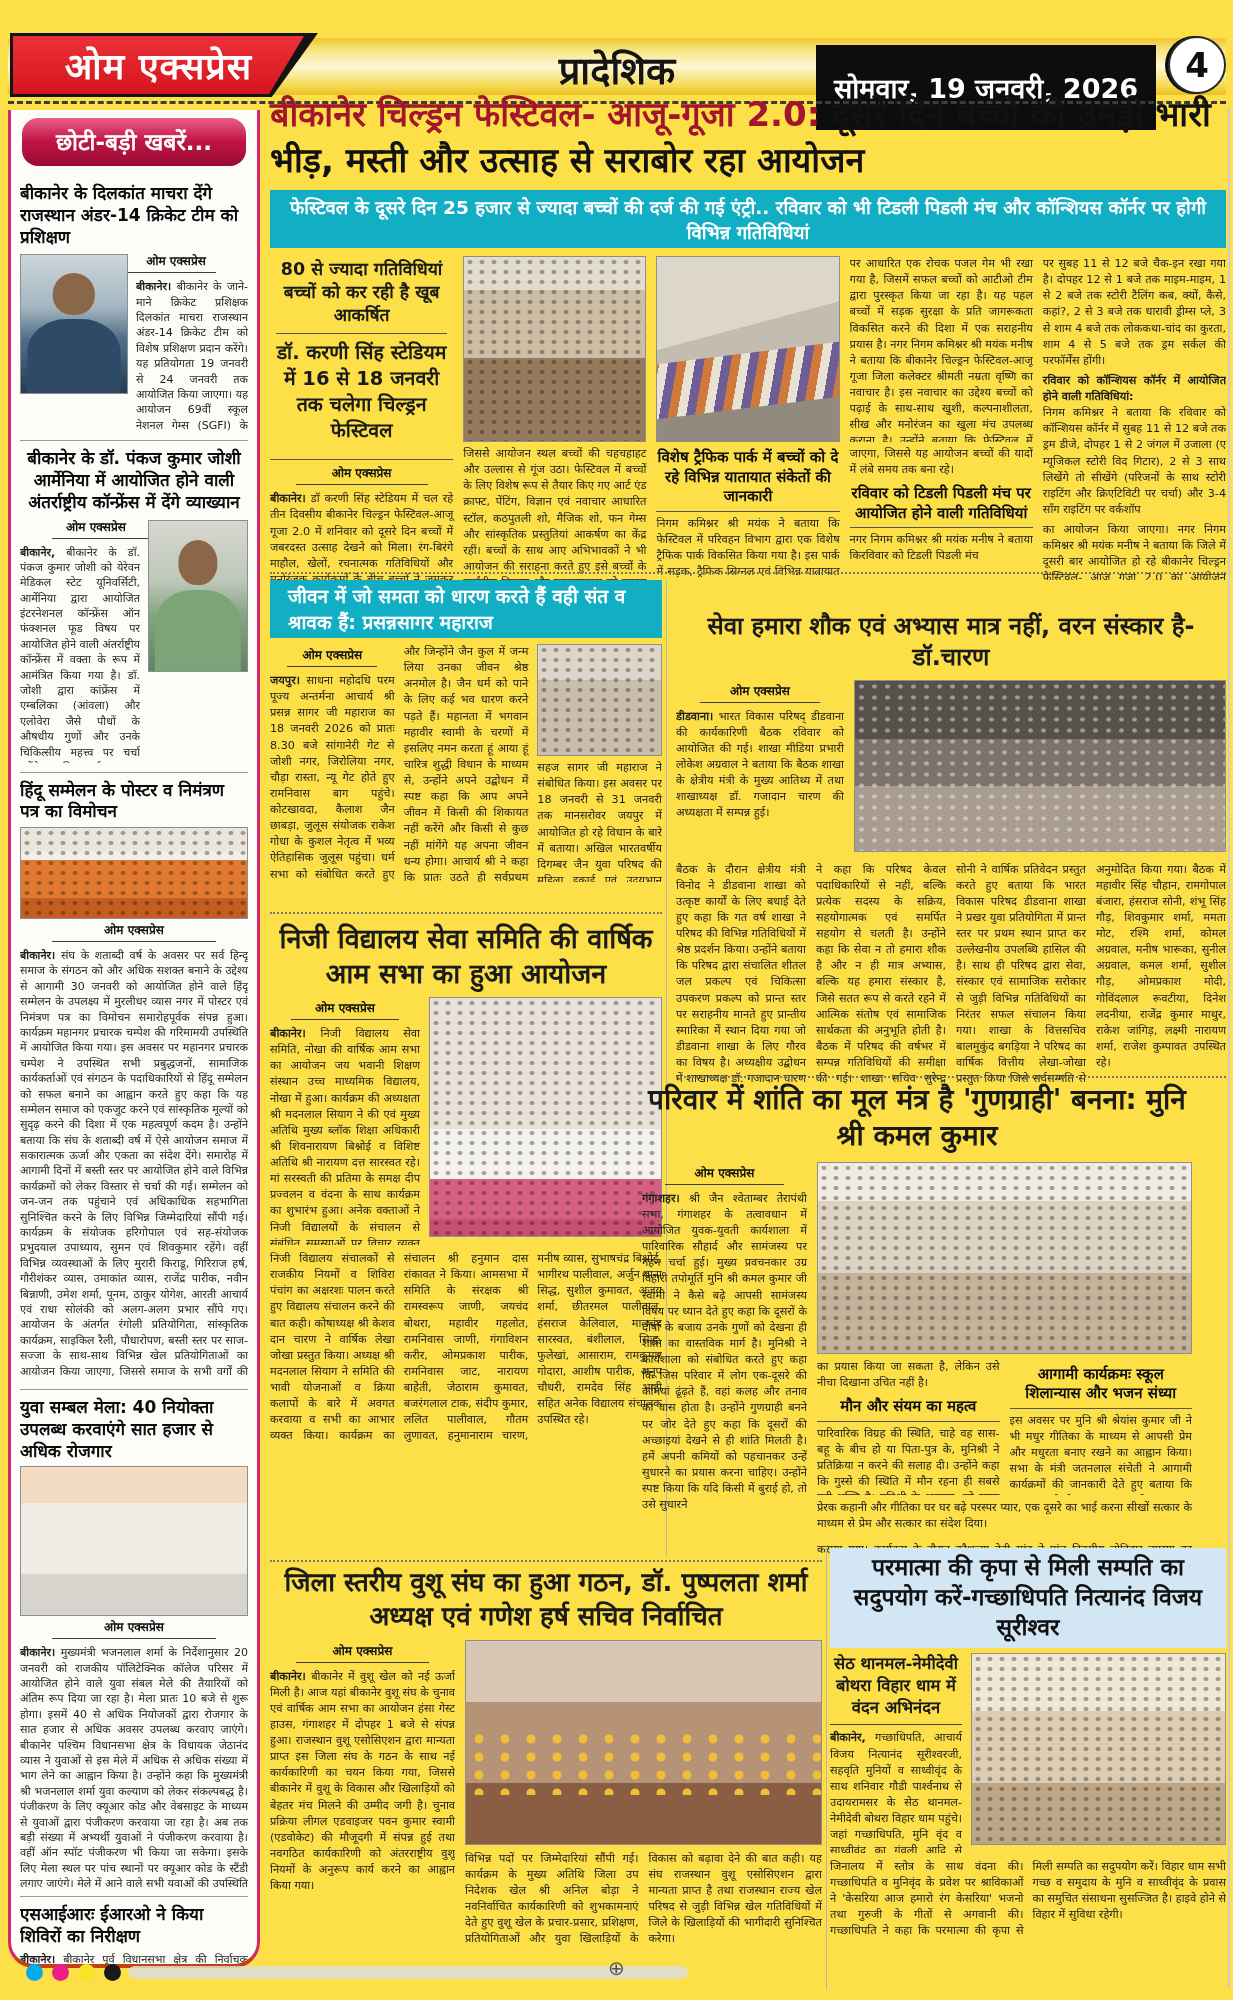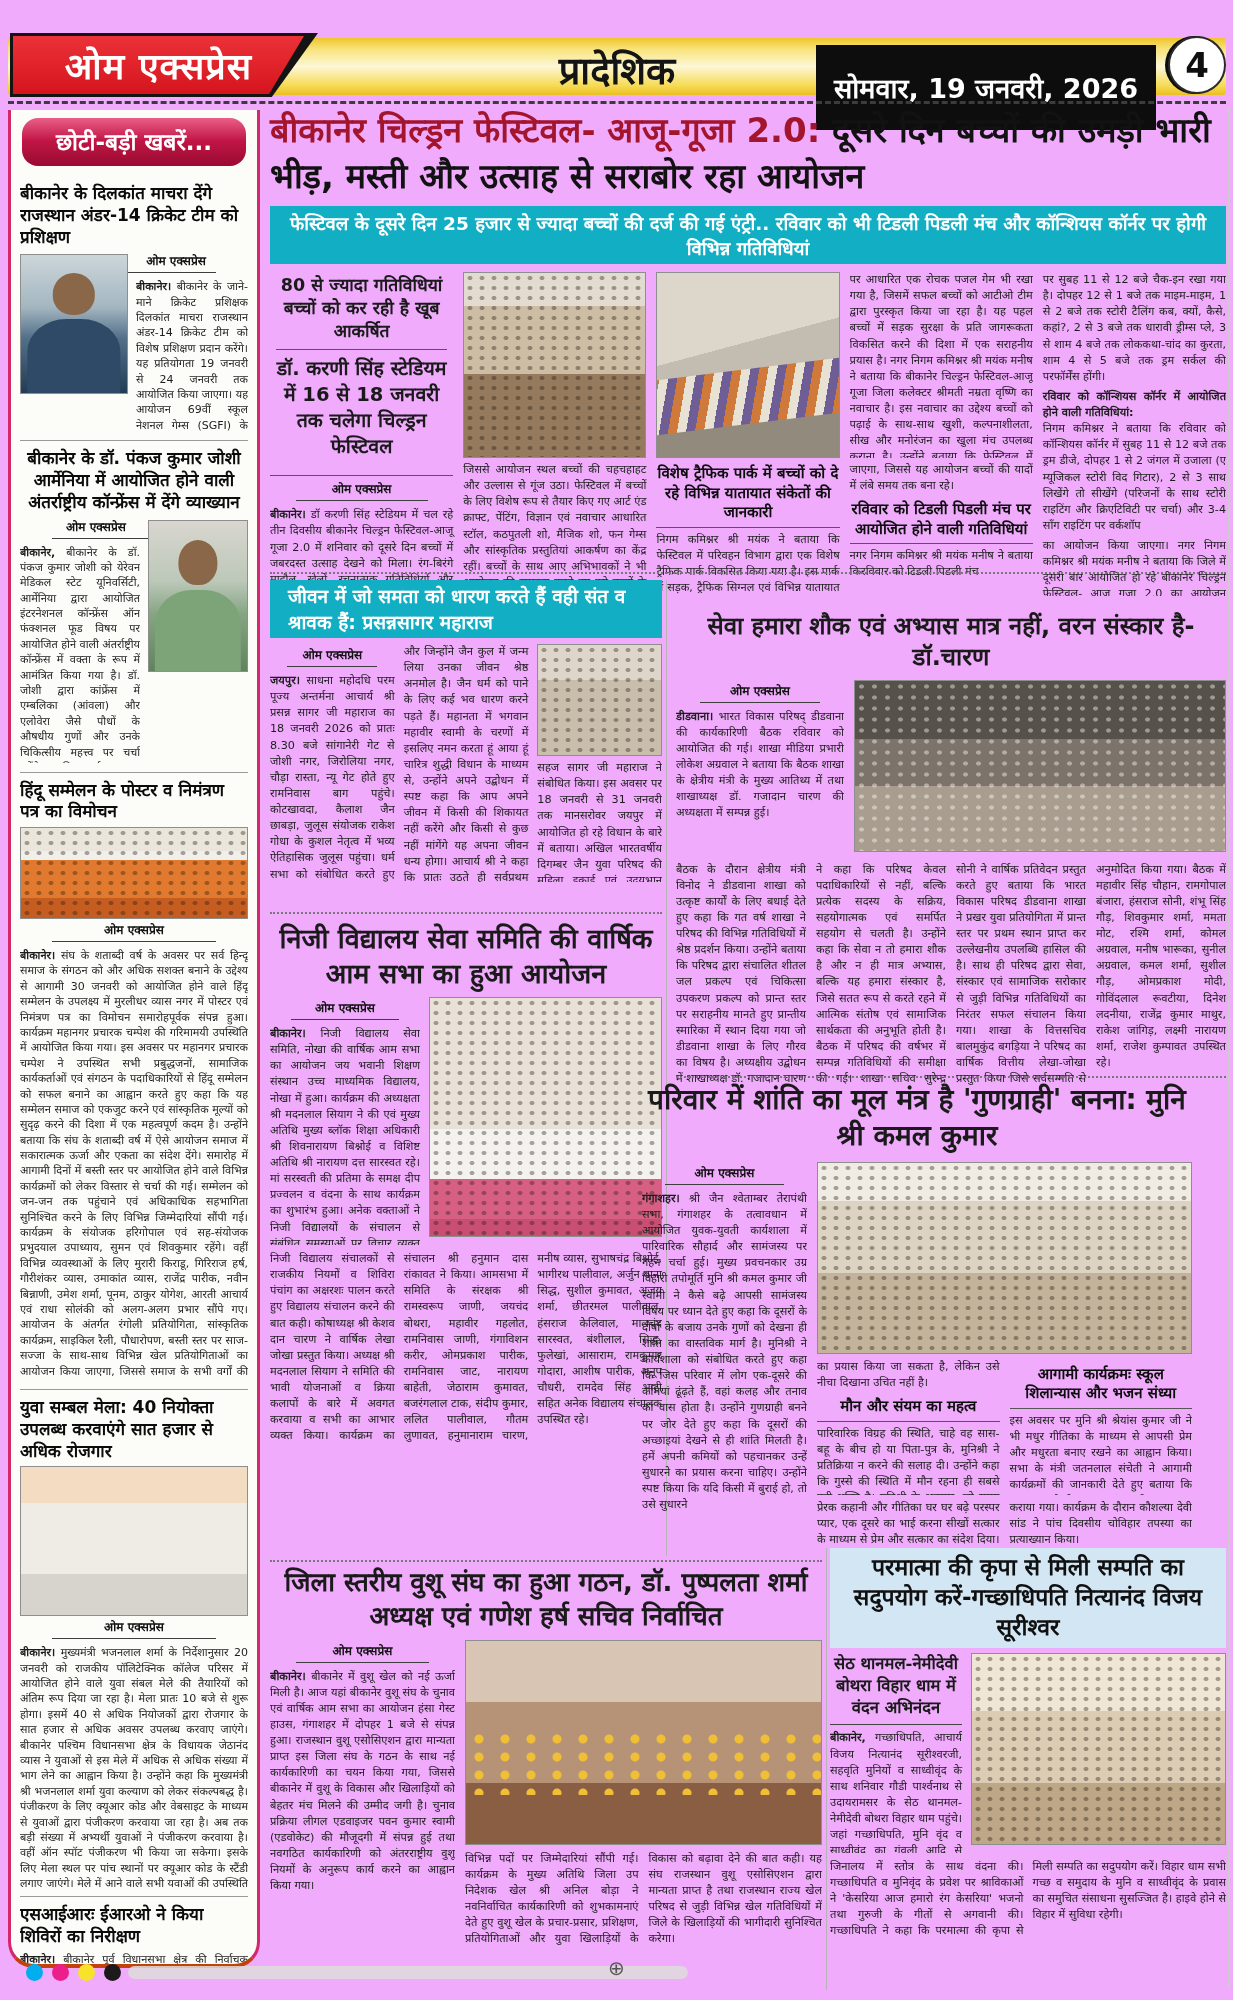--- a/index.html
+++ b/index.html
@@ -1,19 +1,19 @@
 <!DOCTYPE html>
 <html><head>
 <meta charset="utf-8">
 <style>
   * { box-sizing: border-box; margin: 0; padding: 0; }
   html,body { background:#e9e9e6; }
   #page {
     position: relative; width: 1233px; height: 2000px; margin: 0 auto;
-    background: #f0abfc; overflow: hidden;
+    background: #fde047; overflow: hidden;
     font-family: "DejaVu Sans", "Liberation Sans", sans-serif; color: #1a1a1a;
   }
   
   .header { position:absolute; left:8px; top:33px; width:1218px; height:64px; }
   .h-strip { position:absolute; left:0; top:5px; right:0; bottom:2px;
     background: linear-gradient(180deg,#efc52c 0%,#f8e47d 20%,#fdf7d6 50%,#f6da52 84%,#eabf24 100%);
     border-radius:3px; }
   .masthead { position:absolute; left:2px; top:0; width:308px; height:64px;
     background:#141414; clip-path:polygon(0 0,100% 0,85% 100%,0 100%); padding:3px 14px 3px 3px; }
   .masthead-inner { width:100%; height:100%; background:linear-gradient(180deg,#ec3138,#d5151d);
@@ -86,21 +86,21 @@
   .l-art h3 { font-size:17px; line-height:1.28; color:#0c0c0c; margin-bottom:4px; }
   .l-art h3.center { text-align:center; }
   .l-body { font-size:11px; line-height:1.4; text-align:justify; color:#1d1d1d; }
   .mh-150 { max-height:152px; overflow:hidden; }
   .mh-215 { max-height:218px; overflow:hidden; }
   .mh-430 { max-height:432px; overflow:hidden; }
   .mh-240 { max-height:242px; overflow:hidden; }
   .mh-205 { max-height:206px; overflow:hidden; }
 
   
-  .main-art { position:absolute; left:270px; top:108px; width:956px; }
+  .main-art { position:absolute; left:270px; top:92px; width:956px; }
   .ma-head { font-size:34px; line-height:1.34; font-weight:bold; color:#121212; margin-bottom:7px; }
   .ma-head .accent { color:#a3152c; }
   .ma-strip { background:#12aec4; color:#fff; font-weight:bold; font-size:18.5px; text-align:center;
     padding:4px 2px; margin-bottom:8px; }
   .ma-cols { display:flex; gap:10px; height:324px; overflow:hidden; }
   .ma-c { flex:1; min-width:0; }
   .ibox { text-align:center; padding:2px 6px 16px; border-bottom:1.5px solid #555; margin-bottom:4px; }
   .ibox .i1 { font-size:17.5px; font-weight:bold; line-height:1.32; padding-bottom:6px;
     border-bottom:1.5px solid #555; margin-bottom:6px; }
   .ibox .i2 { font-size:19.5px; font-weight:bold; line-height:1.32; }
@@ -131,21 +131,21 @@
   .sc-row .ph { flex:1; }
   .sc-lower { margin-top:6px; column-count:3; column-gap:9px; height:312px; overflow:hidden; }
 
   .muni { position:absolute; left:642px; top:1082px; width:550px; }
   .mu-head { font-size:28px; font-weight:bold; text-align:center; line-height:1.3; margin-bottom:7px; }
   .mu-flex { display:flex; gap:10px; }
   .mu-c1 { width:165px; flex:none; height:396px; overflow:hidden; }
   .mu-right { flex:1; min-width:0; }
   .mu-sub-row { display:flex; gap:10px; height:136px; overflow:hidden; margin-top:5px; }
   .mu-sub-row > div { flex:1; min-width:0; }
-  .mu-cont { display:flex; gap:10px; height:54px; overflow:hidden; margin-top:5px; }
+  .mu-cont { display:flex; gap:10px; height:54px; overflow:hidden; margin-top:5px;flex-direction:column; }
   .mu-cont p { flex:1; min-width:0; }
 
   .wushu { position:absolute; left:270px; top:1566px; width:552px; }
   .wu-head { font-size:26px; font-weight:bold; text-align:center; line-height:1.3; margin-bottom:6px; }
   .wu-flex { display:flex; gap:10px; }
   .wu-c1 { width:185px; flex:none; height:346px; overflow:hidden; }
   .wu-right { flex:1; min-width:0; }
   .wu-lower { margin-top:6px; column-count:2; column-gap:10px; height:132px; overflow:hidden; }
 
   .suri { position:absolute; left:830px; top:1548px; width:396px;  }

